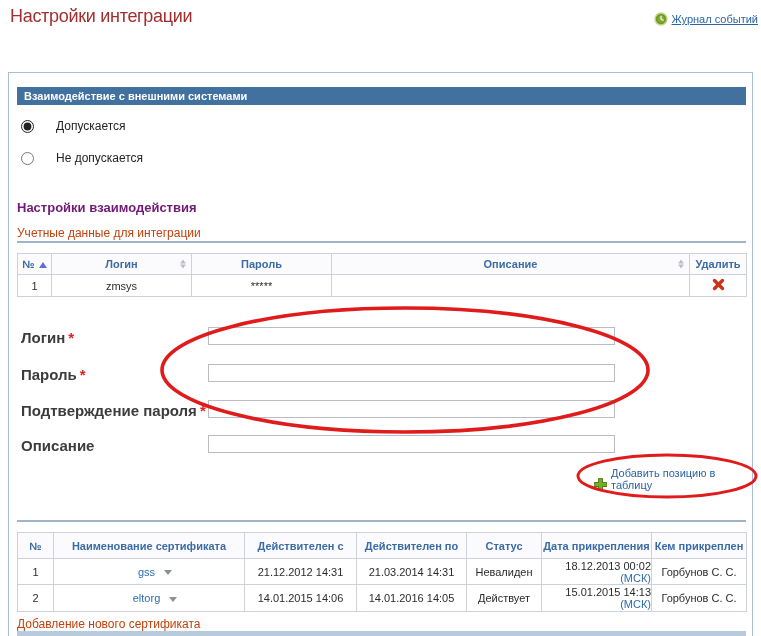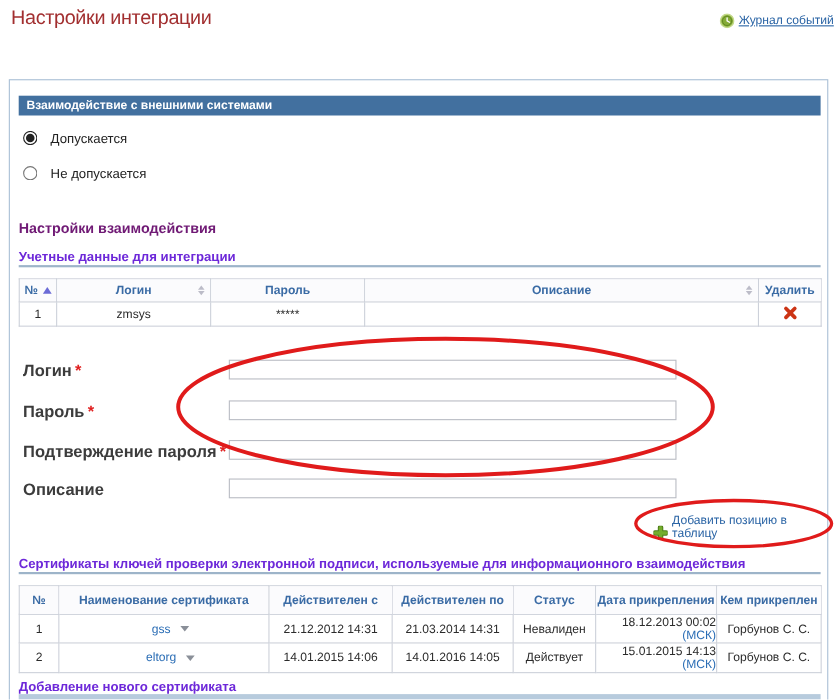--- a/index.html
+++ b/index.html
@@ -14,29 +14,29 @@
     color: #2a64a5; text-decoration: underline; cursor: pointer;
     display: flex; align-items: center; gap: 4px; }
   .journal-icon { display: inline-block; width: 14px; height: 14px; }
 
   
   .panel { position: absolute; left: 8px; top: 72px; width: 745px; height: 570px;
     border: 1px solid #a9bfd5; background: #fff; }
   .bluebar { position: absolute; left: 8px; top: 14px; width: 729px; height: 18px;
     background: #42709f; color: #fff; font-size: 11px; font-weight: bold;
     line-height: 18px; padding-left: 7px; }
-  .radio-row { position: absolute; left: 12px; display: flex; align-items: flex-start;
-    gap: 12px; font-size: 12px; color: #222; cursor: pointer; }
+  .radio-row { position: absolute; left: 12px; display: flex; align-items: center;
+    gap: 22px; font-size: 12px; color: #222; cursor: pointer; }
   .radio-row input { width: 13px; height: 13px; margin: 0; accent-color: #222; }
   .r1 { top: 46px; } .r2 { top: 78px; }
 
   .gray-heading { position: absolute; left: 8px; top: 127px; font-size: 13px;
     font-weight: bold; color: #701a75; }
-  .blue-heading { position: absolute; left: 8px; font-size: 12px; font-weight: bold;
-    color: #6d28d9; }
+  .blue-heading { position: absolute; left: 8px; font-size: 12px; font-weight: normal;
+    color: #c2410c; }
   .h-cred { top: 153px; }
   .h-cert { top: 432px; width: 720px; }
   .h-addcert { top: 544px; }
   .rule { position: absolute; left: 8px; width: 729px; background: #9db4c9; height: 2px; }
   .rule-cred { top: 168px; }
   .rule-cert { top: 447px; }
   .rule-bottom { top: 558px; height: 5px; background: #b7cbdd; }
 
   
   table.tbl { position: absolute; left: 8px; border-collapse: collapse;
@@ -194,21 +194,20 @@
     <a class="add-link">
       <span class="plus-icon">
         <svg width="13" height="13" viewBox="0 0 13 13">
           <path d="M6.5 1.5 L6.5 11.5 M1.5 6.5 L11.5 6.5" stroke="#4d7d18" stroke-width="5" stroke-linecap="round"></path>
           <path d="M6.5 1.8 L6.5 11.2 M1.8 6.5 L11.2 6.5" stroke="#74ad2c" stroke-width="3.2" stroke-linecap="round"></path>
         </svg>
       </span>
       <span>Добавить позицию в таблицу</span>
     </a>
 
-    <div class="blue-heading h-cert">Сертификаты ключей проверки электронной подписи, используемые для информационного взаимодействия</div>
     <div class="rule rule-cert"></div>
 
     <table class="tbl tbl-cert">
       <colgroup>
           <col style="width:36px">
           <col style="width:191px">
           <col style="width:112px">
           <col style="width:110px">
           <col style="width:75px">
           <col style="width:110px">

